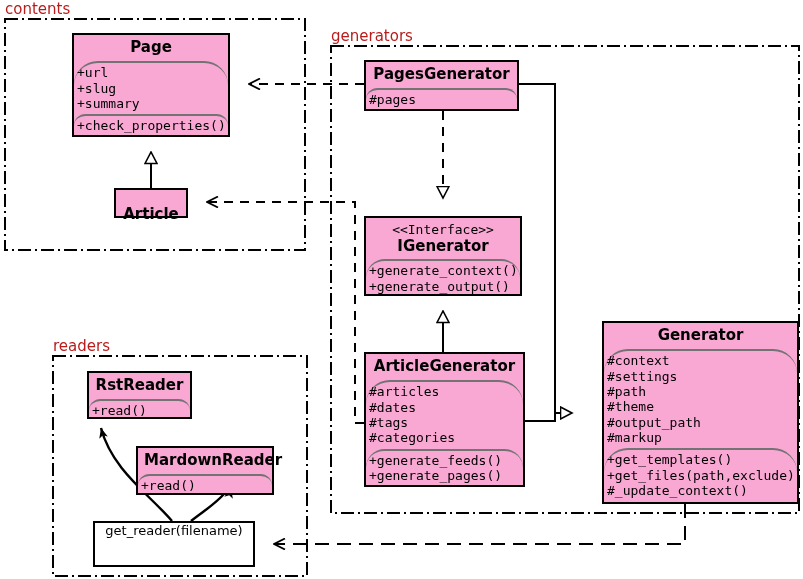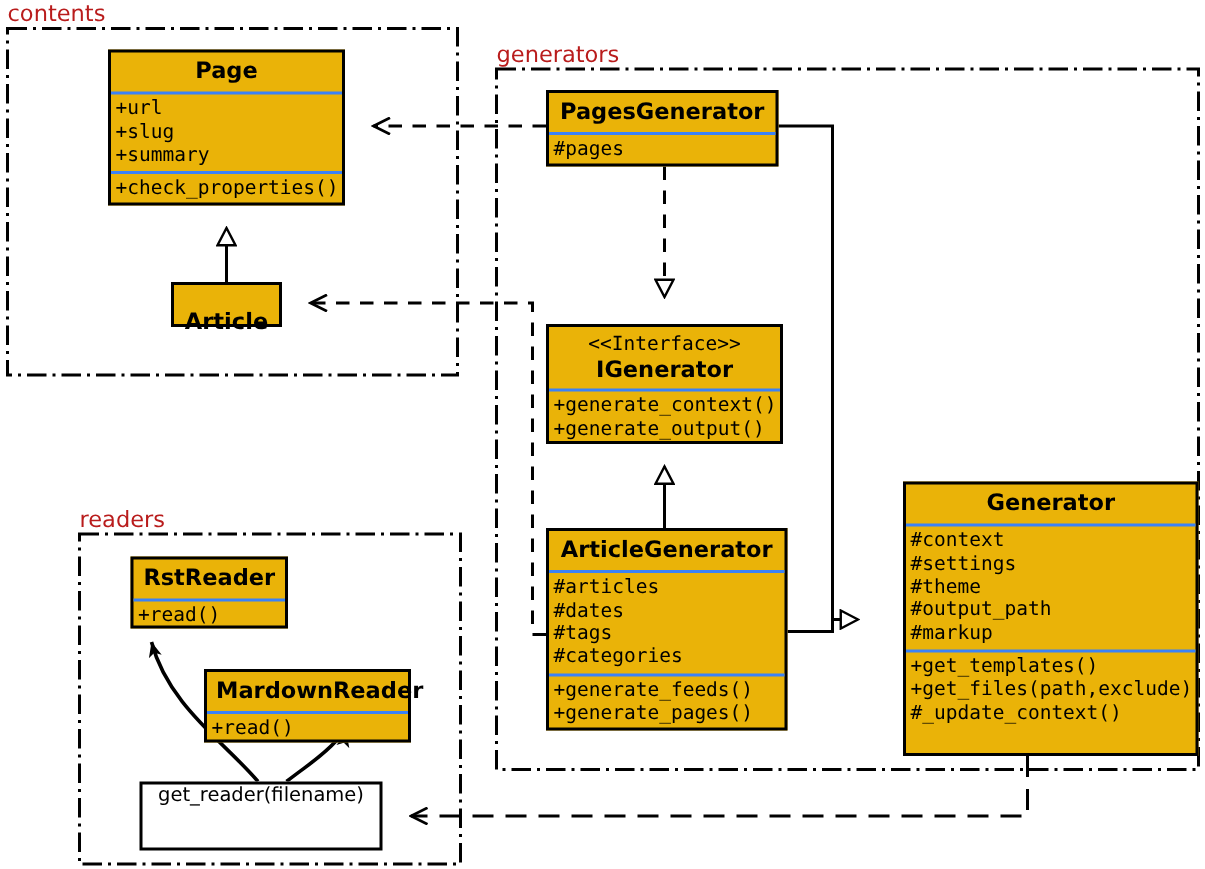--- a/index.html
+++ b/index.html
@@ -28,21 +28,21 @@
     position: absolute;
     font-family: "DejaVu Sans", sans-serif;
     font-size: 15px;
     color: #b91c1c;
     white-space: nowrap;
     line-height: 1;
   }
   
   .uml {
     position: absolute;
-    background: #eab308;
+    background: #f9a8d4;
     border: 2px solid #000000;
     box-sizing: border-box;
     z-index: 5;
   }
   .uml .name {
     font-weight: bold;
     font-size: 15px;
     text-align: center;
     padding: 4px 6px 5px 6px;
     line-height: 1.15;
@@ -53,22 +53,23 @@
     font-size: 13px;
     text-align: center;
     padding: 4px 6px 0 6px;
     font-family: "DejaVu Sans Mono", monospace;
     color: #000;
   }
   .uml .name.with-stereo {
     padding-top: 1px;
   }
   .uml .compartment {
-    border-top: 2px solid #3b82f6;
+    border-top: 2px solid #737373;
     padding: 2px 3px 3px 3px;
+    border-radius: 24px;
   }
   .uml .row {
     font-family: "DejaVu Sans Mono", monospace;
     font-size: 13px;
     line-height: 1.18;
     white-space: nowrap;
     color: #000;
   }
   .plain-box {
     position: absolute;
@@ -204,20 +205,21 @@
       <div class="row">+generate_context()</div>
       <div class="row">+generate_output()</div>
     </div>
   </div>
 
   <div class="uml" style="left:586px; top:321px; width:197px; height:183px;margin-left:16px;">
     <div class="name">Generator</div>
     <div class="compartment">
       <div class="row">#context</div>
       <div class="row">#settings</div>
+      <div class="row">#path</div>
       <div class="row">#theme</div>
       <div class="row">#output_path</div>
       <div class="row">#markup</div>
     </div>
     <div class="compartment">
       <div class="row">+get_templates()</div>
       <div class="row">+get_files(path,exclude)</div>
       <div class="row">#_update_context()</div>
     </div>
   </div>

